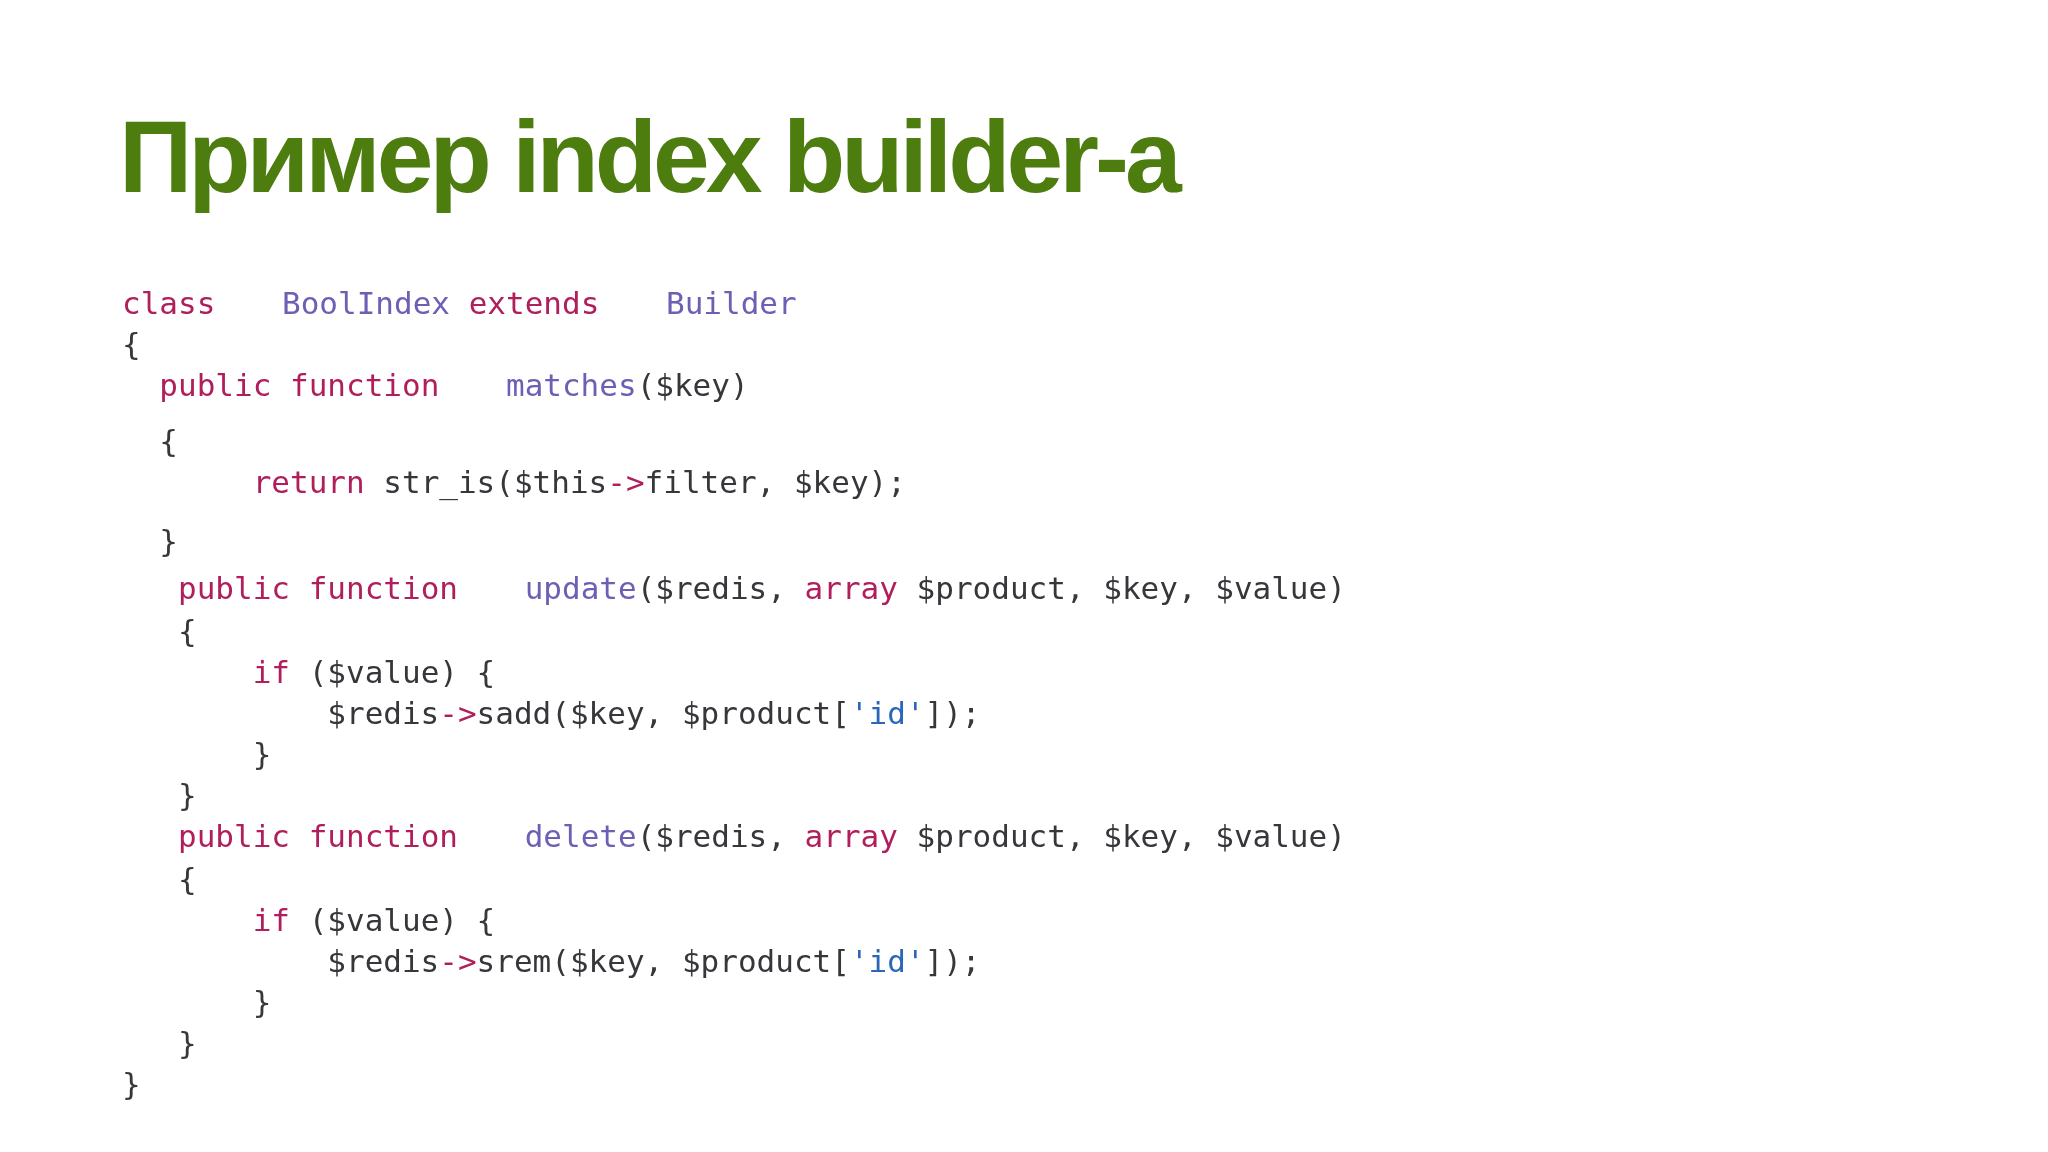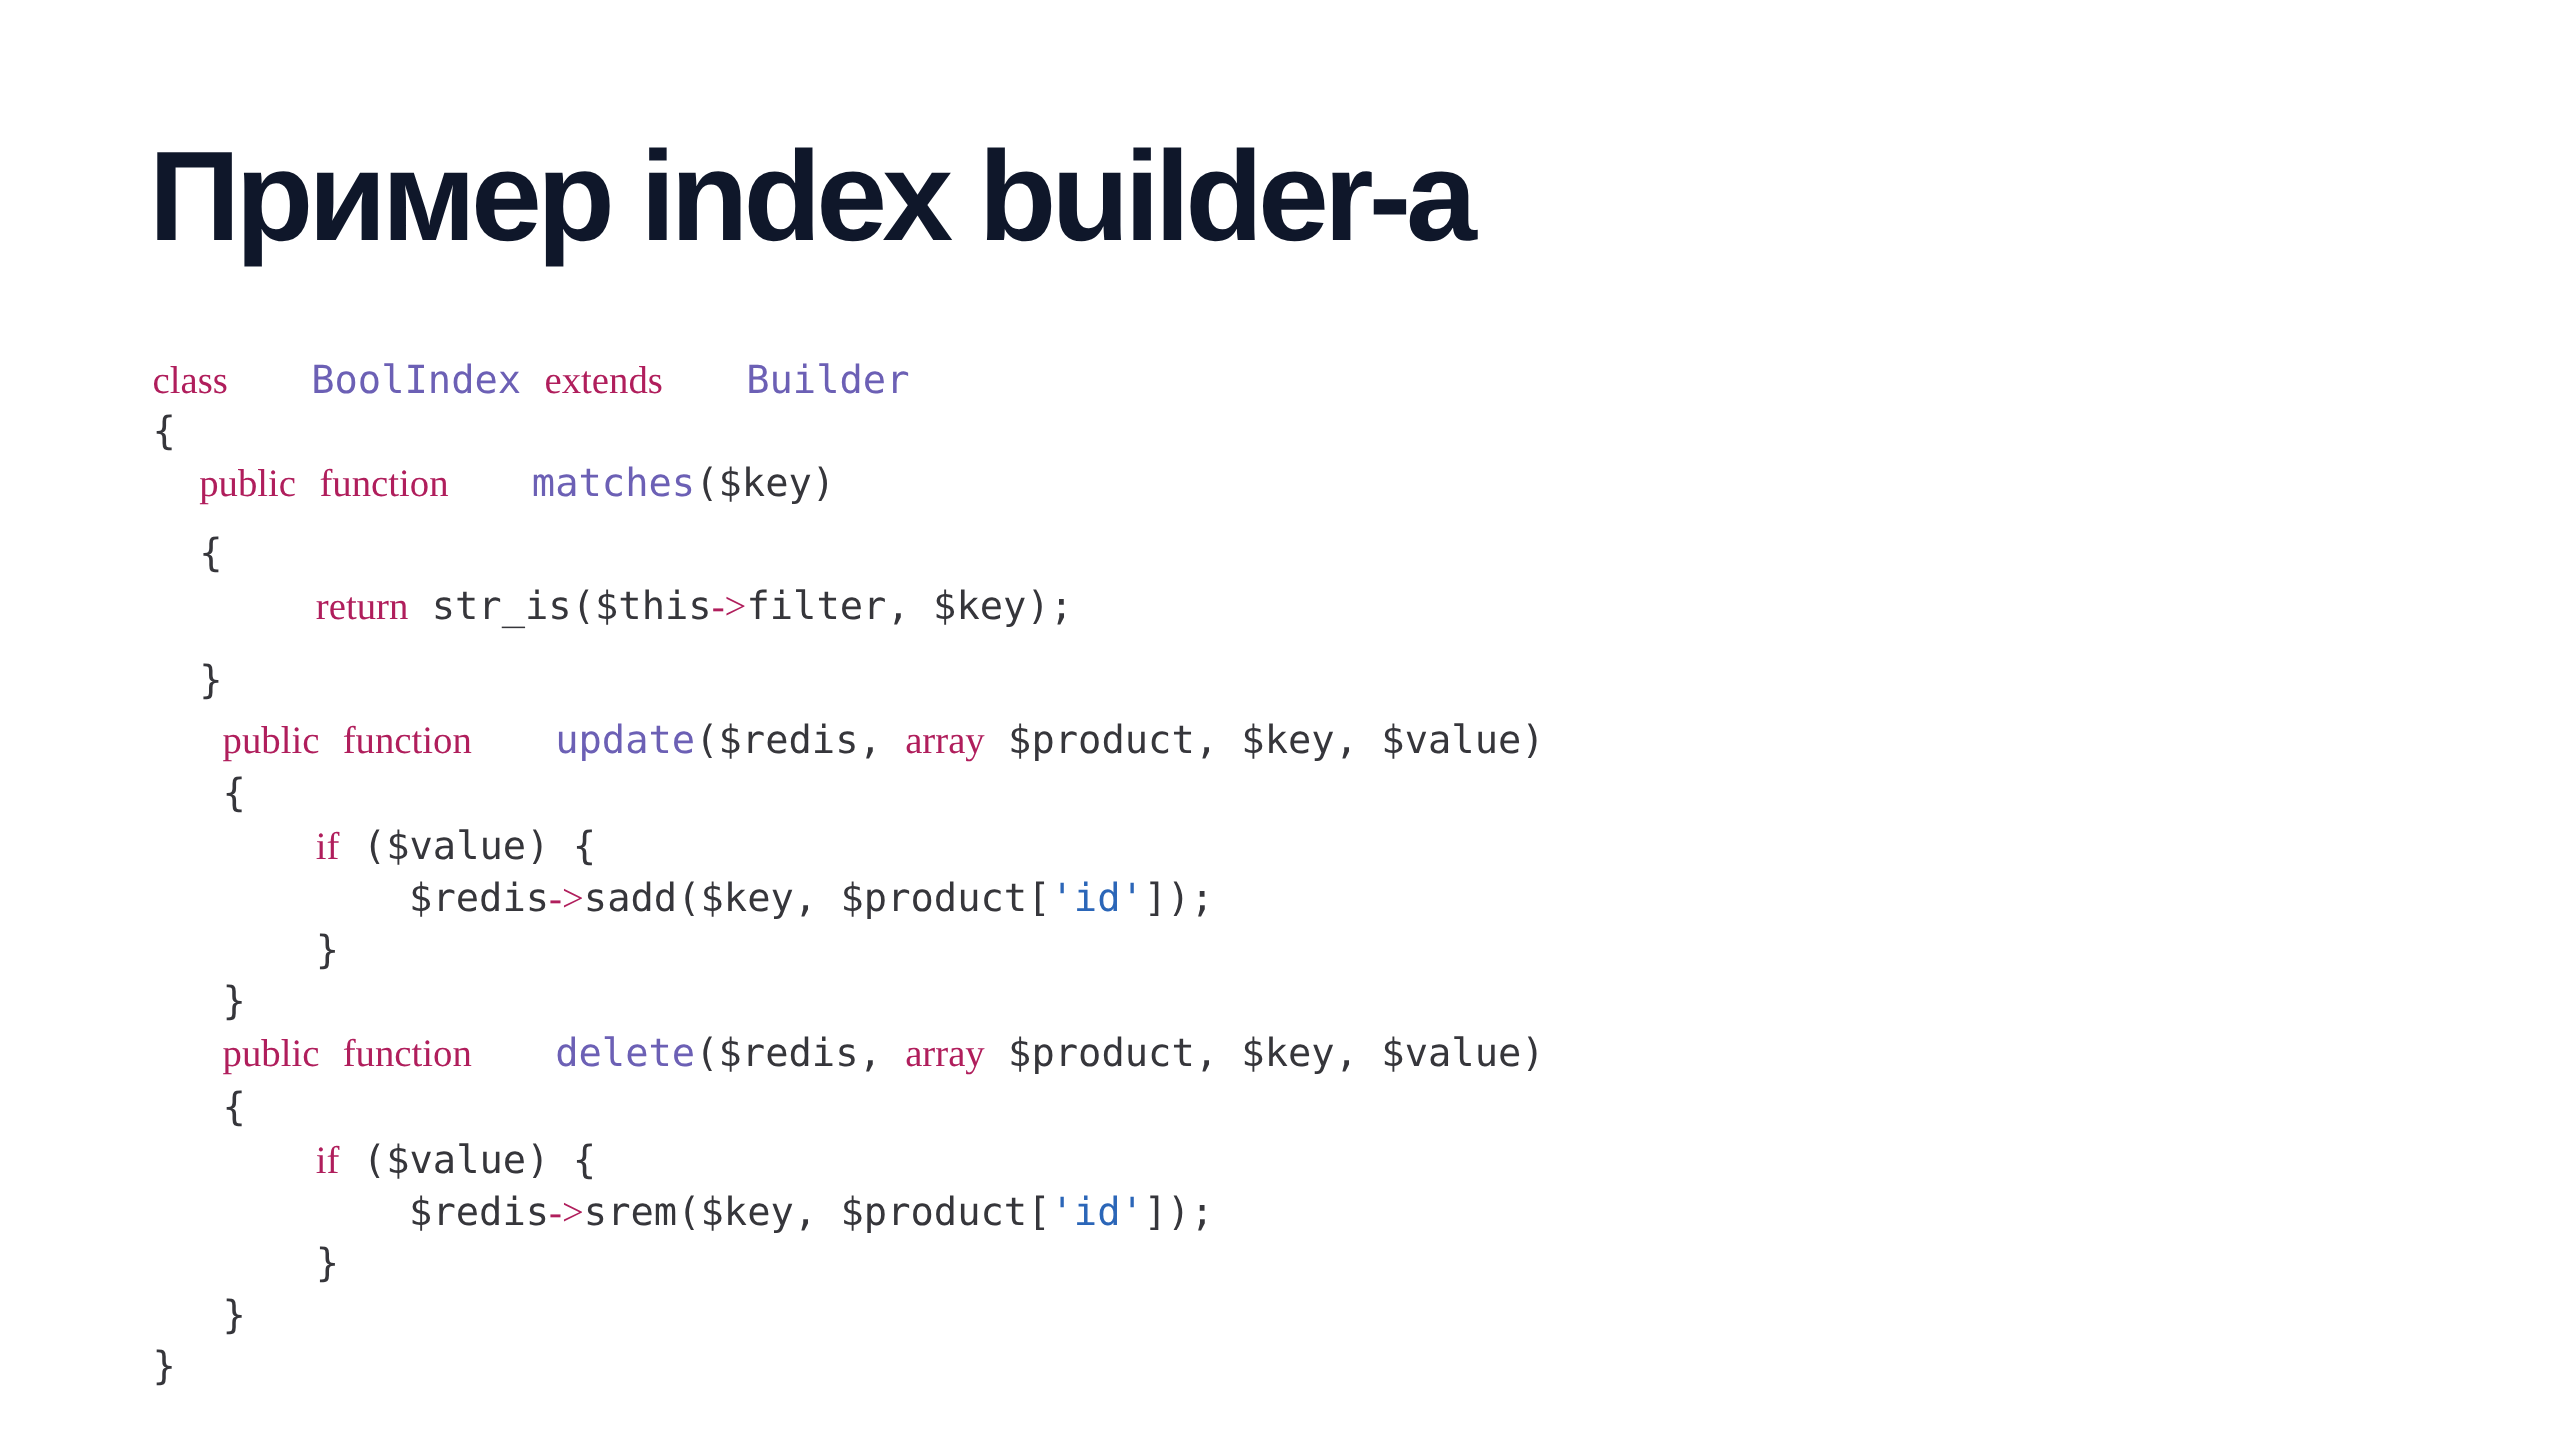--- a/index.html
+++ b/index.html
@@ -41,24 +41,24 @@
   .code-line {
     white-space: pre;
   }
   
   .code-line:nth-child(4)  { margin-top: 15px; }
   .code-line:nth-child(5)  { }
   .code-line:nth-child(6)  { margin-top: 18px; }
   .code-line:nth-child(7)  { margin-top: 6px;  }
   .code-line:nth-child(8)  { margin-top: 2px;  }
   .code-line:nth-child(14) { margin-top: 2px;  }
-  .tok-kw  { color: var(--kw,  #b01e5c); font-family: Liberation Serif, serif; }
+  .tok-kw  { color: var(--kw,  #b01e5c); }
   .tok-id  { color: var(--id,  #6c60b5); margin-left: 48px; }
   .tok-str { color: var(--str, #2b66b8); margin-top: 30px; }
   .tok-def { color: var(--def, #36363b); }
 </style>
 </head>
 <body>
 
 <div class="slide" style="background: rgb(255, 255, 255);">
-  <h1 class="title" style="color: #0f172a;">Пример index builder-a</h1>
+  <h1 class="title" style="color: #4d7c0f;">Пример index builder-a</h1>
   <pre class="code"><div class="code-line"><span class="tok-kw">class</span><span class="tok-def"> </span><span class="tok-id">BoolIndex</span><span class="tok-def"> </span><span class="tok-kw">extends</span><span class="tok-def"> </span><span class="tok-id">Builder</span></div><div class="code-line"><span class="tok-def">{</span></div><div class="code-line"><span class="tok-def">  </span><span class="tok-kw">public</span><span class="tok-def"> </span><span class="tok-kw">function</span><span class="tok-def"> </span><span class="tok-id">matches</span><span class="tok-def">($key)</span></div><div class="code-line"><span class="tok-def">  {</span></div><div class="code-line"><span class="tok-def">       </span><span class="tok-kw">return</span><span class="tok-def"> str_is($this</span><span class="tok-kw">-&gt;</span><span class="tok-def">filter, $key);</span></div><div class="code-line"><span class="tok-def">  }</span></div><div class="code-line"><span class="tok-def">   </span><span class="tok-kw">public</span><span class="tok-def"> </span><span class="tok-kw">function</span><span class="tok-def"> </span><span class="tok-id">update</span><span class="tok-def">($redis, </span><span class="tok-kw">array</span><span class="tok-def"> $product, $key, $value)</span></div><div class="code-line"><span class="tok-def">   {</span></div><div class="code-line"><span class="tok-def">       </span><span class="tok-kw">if</span><span class="tok-def"> ($value) {</span></div><div class="code-line"><span class="tok-def">           $redis</span><span class="tok-kw">-&gt;</span><span class="tok-def">sadd($key, $product[</span><span class="tok-str">'id'</span><span class="tok-def">]);</span></div><div class="code-line"><span class="tok-def">       }</span></div><div class="code-line"><span class="tok-def">   }</span></div><div class="code-line"><span class="tok-def">   </span><span class="tok-kw">public</span><span class="tok-def"> </span><span class="tok-kw">function</span><span class="tok-def"> </span><span class="tok-id">delete</span><span class="tok-def">($redis, </span><span class="tok-kw">array</span><span class="tok-def"> $product, $key, $value)</span></div><div class="code-line"><span class="tok-def">   {</span></div><div class="code-line"><span class="tok-def">       </span><span class="tok-kw">if</span><span class="tok-def"> ($value) {</span></div><div class="code-line"><span class="tok-def">           $redis</span><span class="tok-kw">-&gt;</span><span class="tok-def">srem($key, $product[</span><span class="tok-str">'id'</span><span class="tok-def">]);</span></div><div class="code-line"><span class="tok-def">       }</span></div><div class="code-line"><span class="tok-def">   }</span></div><div class="code-line"><span class="tok-def">}</span></div></pre>
 </div>
 
 </body></html>

